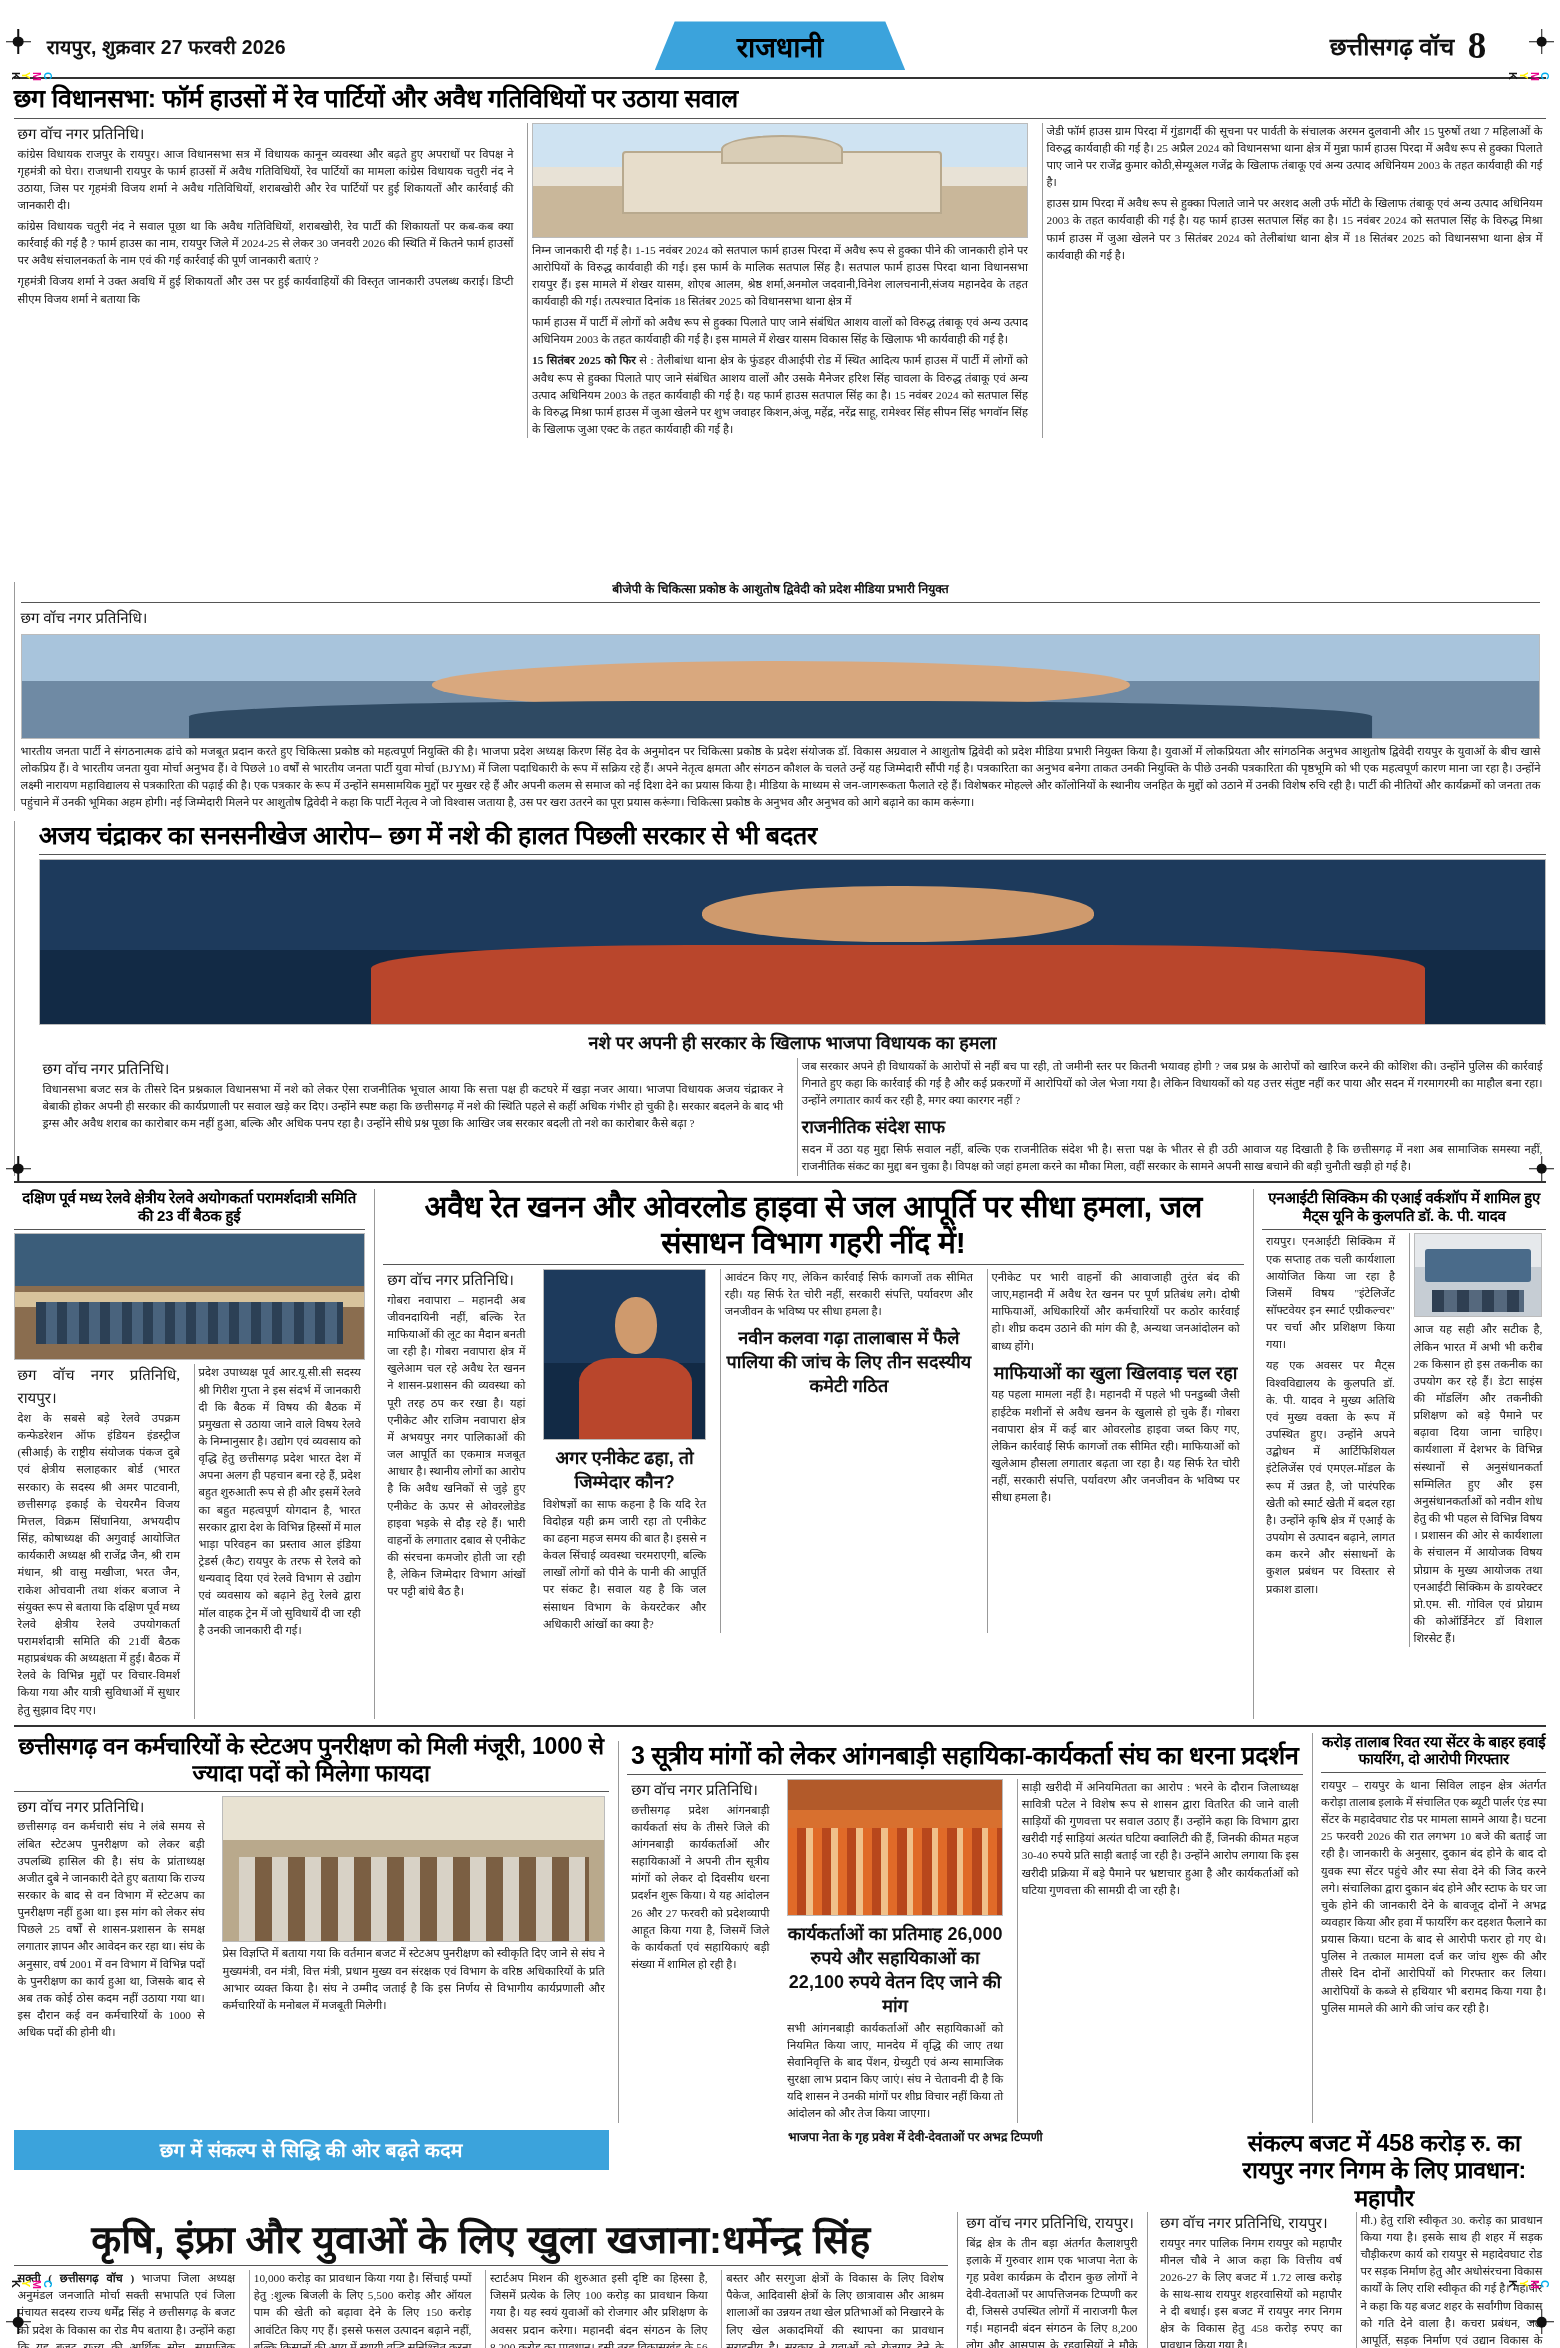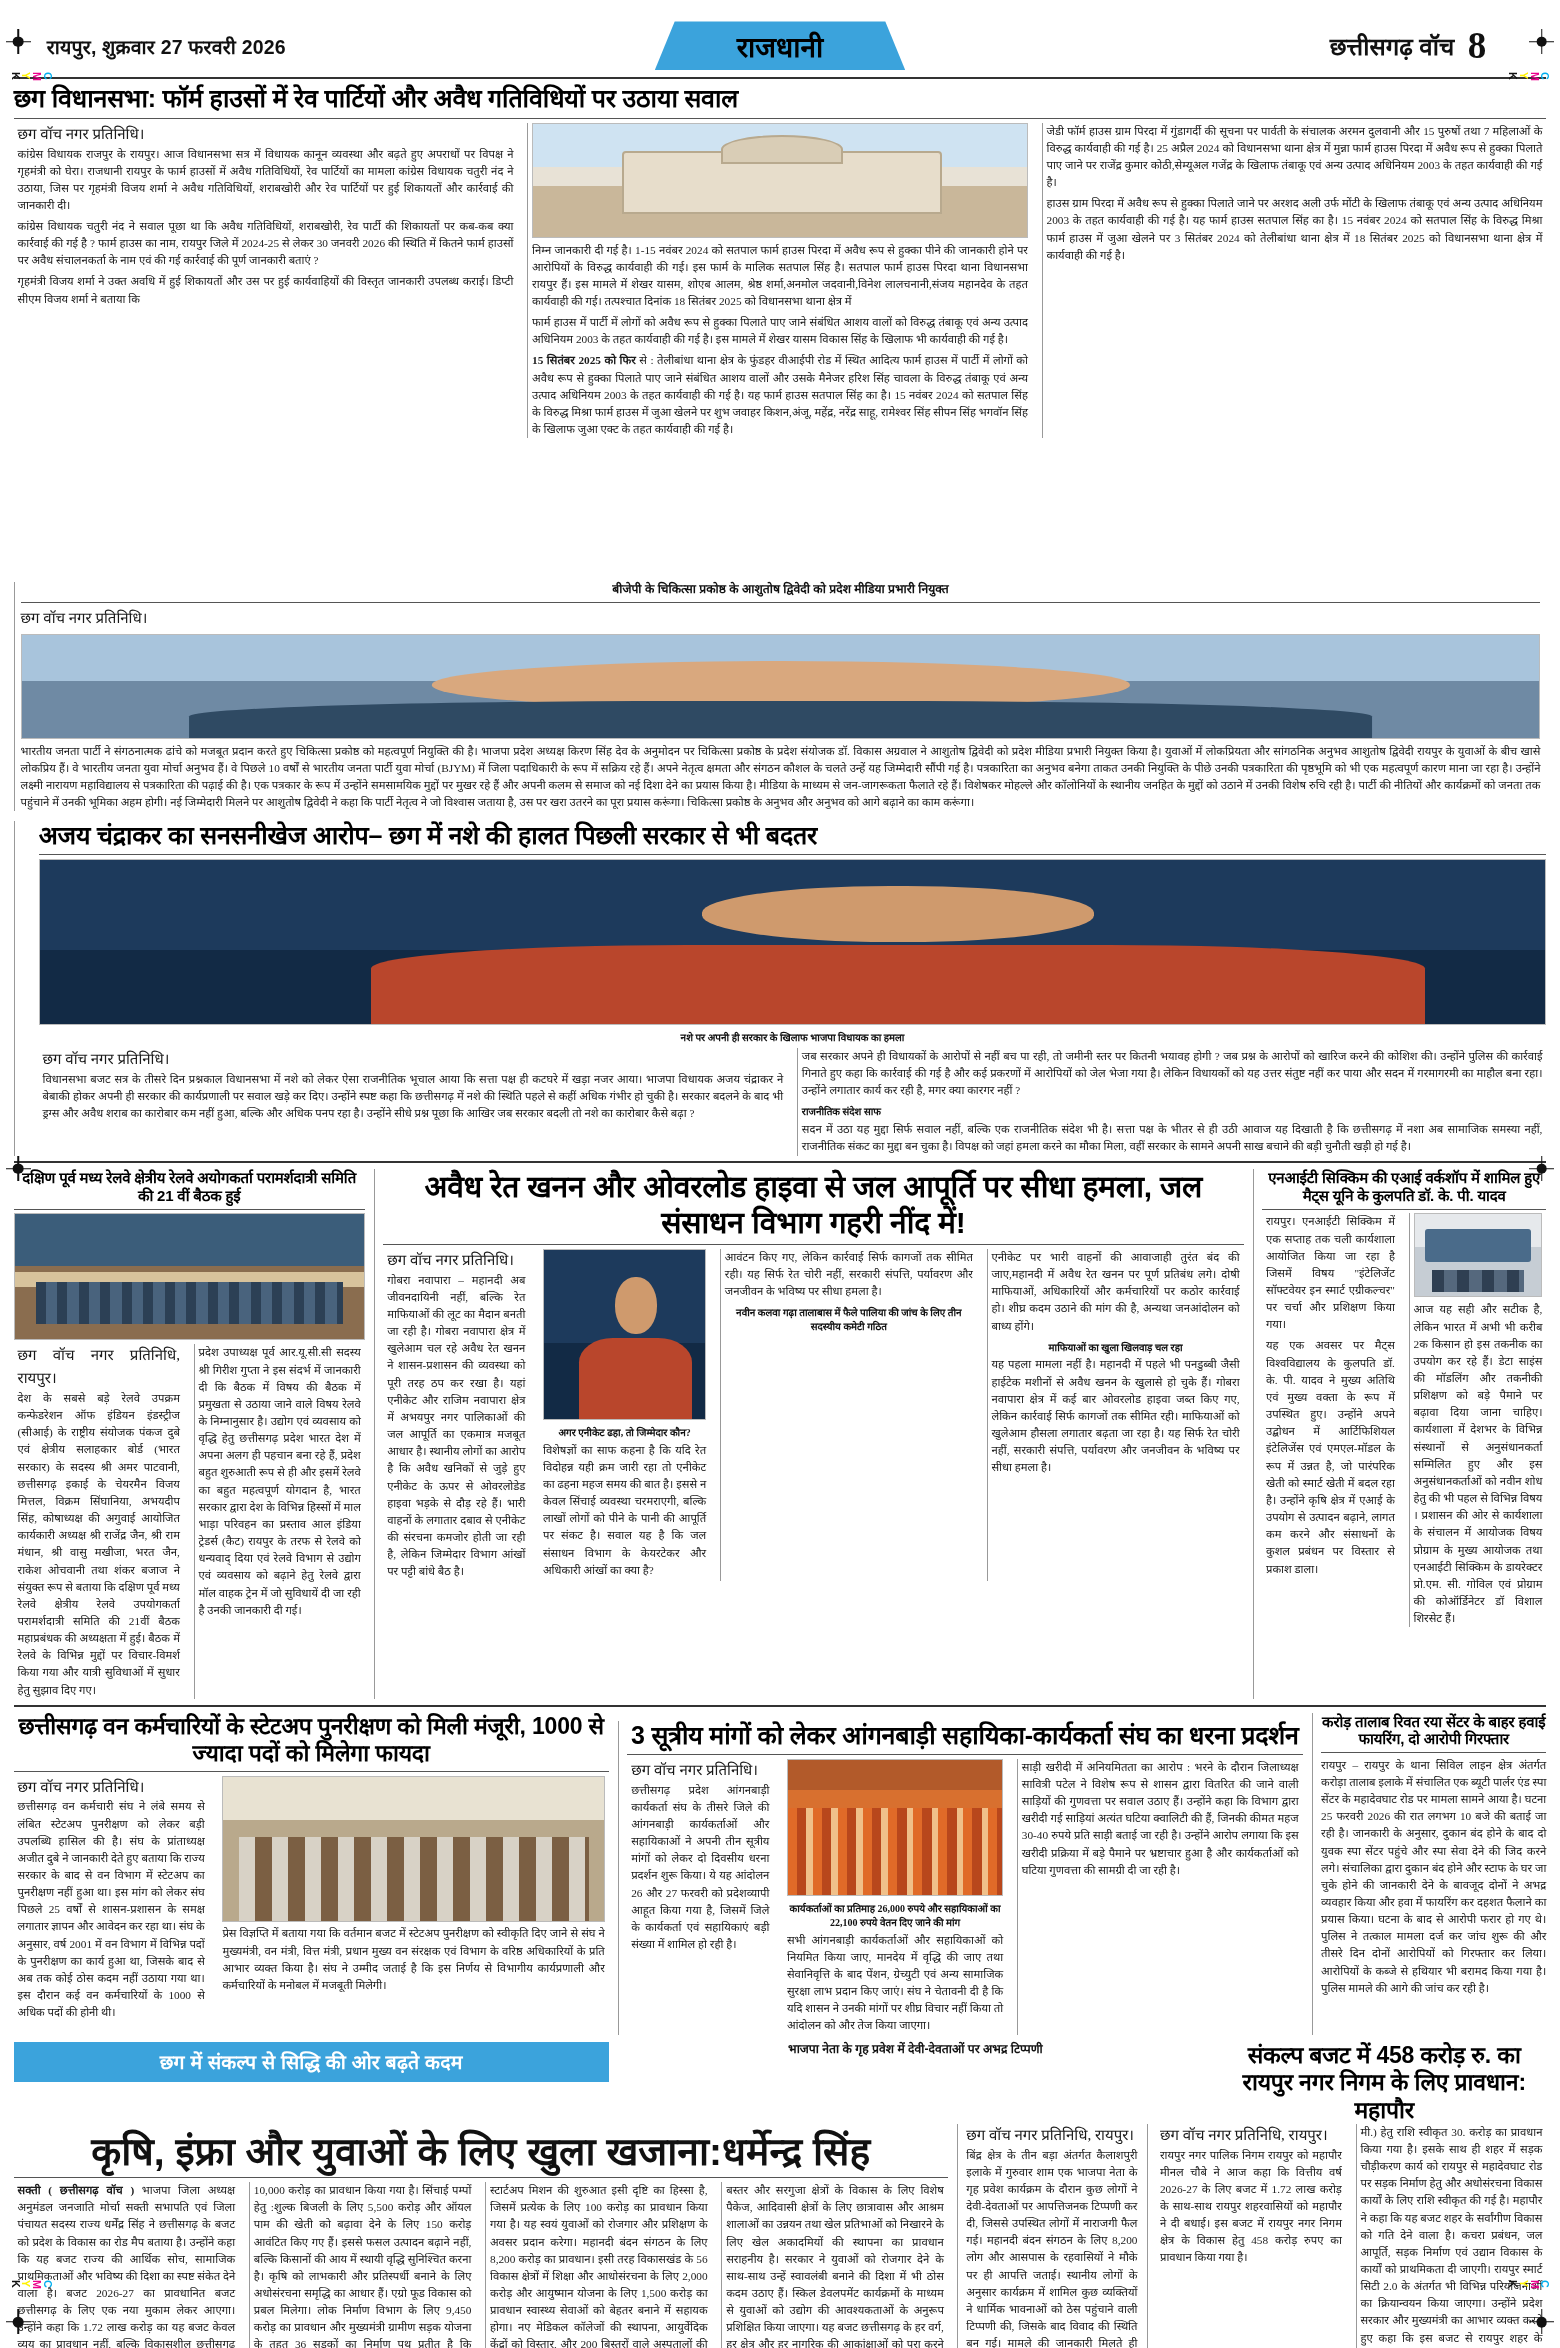--- a/index.html
+++ b/index.html
@@ -72,22 +72,22 @@
 
   .body-txt {
     font-family:"Liberation Serif", serif;
     font-size:11.3px; line-height:1.52; text-align:justify;
     color:#1a1a1a; hyphens:auto;
   }
   .body-txt b { font-weight:bold; }
   .byline { font-size:15px; font-weight:normal; }
 
   .sub-h {
-    font-family:Liberation Serif, serif;
-    font-weight:bold; font-size:10px; text-align:center; margin:4.9px 0 2.9px;
+    font-family:Liberation Sans, sans-serif;
+    font-weight:bold; font-size:18px; text-align:center; margin:4.9px 0 2.9px;
   }
 
   
   .photo { width:100%; position:relative; overflow:hidden; border:1px solid #bbb; }
 
   .ph-assembly { background:linear-gradient(#cfe3f2 0 38%, #e8e2d6 38% 55%, #c9b79a 55% 100%); }
   .ph-assembly::before { content:""; position:absolute; left:18%; top:24%; width:64%; height:52%;
      background:#e7ddcb; border:2px solid #b8a98e; border-radius:3.9px 3.9px 0 0;}
   .ph-assembly::after { content:""; position:absolute; left:38%; top:10%; width:24%; height:22%;
      background:#d9cdb6; border-radius:50% 50% 0 0; border:2px solid #b8a98e;}
@@ -253,21 +253,21 @@
         </div>
       </div>
     </div>
   </div>
 
   <div class="rule-thick" style="margin-top:5.9px;"></div>
 
   <div class="cols" style="margin-top:5.9px;">
 
     <div style="flex:0 0 351px;">
-      <div class="hl hl-sm center">दक्षिण पूर्व मध्य रेलवे क्षेत्रीय रेलवे अयोगकर्ता परामर्शदात्री समिति की 21 वीं बैठक हुई</div>
+      <div class="hl hl-sm center">दक्षिण पूर्व मध्य रेलवे क्षेत्रीय रेलवे अयोगकर्ता परामर्शदात्री समिति की 23 वीं बैठक हुई</div>
       <div class="rule-thin mt4 mb4"></div>
       <div class="photo ph-meeting" style="height:127px;"></div>
       <div class="cols mt4">
         <div class="col pad-lr">
           <div class="body-txt byline">छग वॉच नगर प्रतिनिधि, रायपुर।</div>
           <div class="body-txt">देश के सबसे बड़े रेलवे उपक्रम कन्फेडरेशन ऑफ इंडियन इंडस्ट्रीज (सीआई) के राष्ट्रीय संयोजक पंकज दुबे एवं क्षेत्रीय सलाहकार बोर्ड (भारत सरकार) के सदस्य श्री अमर पाटवानी, छत्तीसगढ़ इकाई के चेयरमैन विजय मित्तल, विक्रम सिंघानिया, अभयदीप सिंह, कोषाध्यक्ष की अगुवाई आयोजित कार्यकारी अध्यक्ष श्री राजेंद्र जैन, श्री राम मंधान, श्री वासु मखीजा, भरत जैन, राकेश ओचवानी तथा शंकर बजाज ने संयुक्त रूप से बताया कि दक्षिण पूर्व मध्य रेलवे क्षेत्रीय रेलवे उपयोगकर्ता परामर्शदात्री समिति की 21वीं बैठक महाप्रबंधक की अध्यक्षता में हुई। बैठक में रेलवे के विभिन्न मुद्दों पर विचार-विमर्श किया गया और यात्री सुविधाओं में सुधार हेतु सुझाव दिए गए।</div>
         </div>
         <div class="col vrule pad-lr">
           <div class="body-txt">प्रदेश उपाध्यक्ष पूर्व आर.यू.सी.सी सदस्य श्री गिरीश गुप्ता ने इस संदर्भ में जानकारी दी कि बैठक में विषय की बैठक में प्रमुखता से उठाया जाने वाले विषय रेलवे के निम्नानुसार है। उद्योग एवं व्यवसाय को वृद्धि हेतु छत्तीसगढ़ प्रदेश भारत देश में अपना अलग ही पहचान बना रहे हैं, प्रदेश बहुत शुरुआती रूप से ही और इसमें रेलवे का बहुत महत्वपूर्ण योगदान है, भारत सरकार द्वारा देश के विभिन्न हिस्सों में माल भाड़ा परिवहन का प्रस्ताव आल इंडिया ट्रेडर्स (कैट) रायपुर के तरफ से रेलवे को धन्यवाद् दिया एवं रेलवे विभाग से उद्योग एवं व्यवसाय को बढ़ाने हेतु रेलवे द्वारा मॉल वाहक ट्रेन में जो सुविधायें दी जा रही है उनकी जानकारी दी गई।</div>
         </div>

